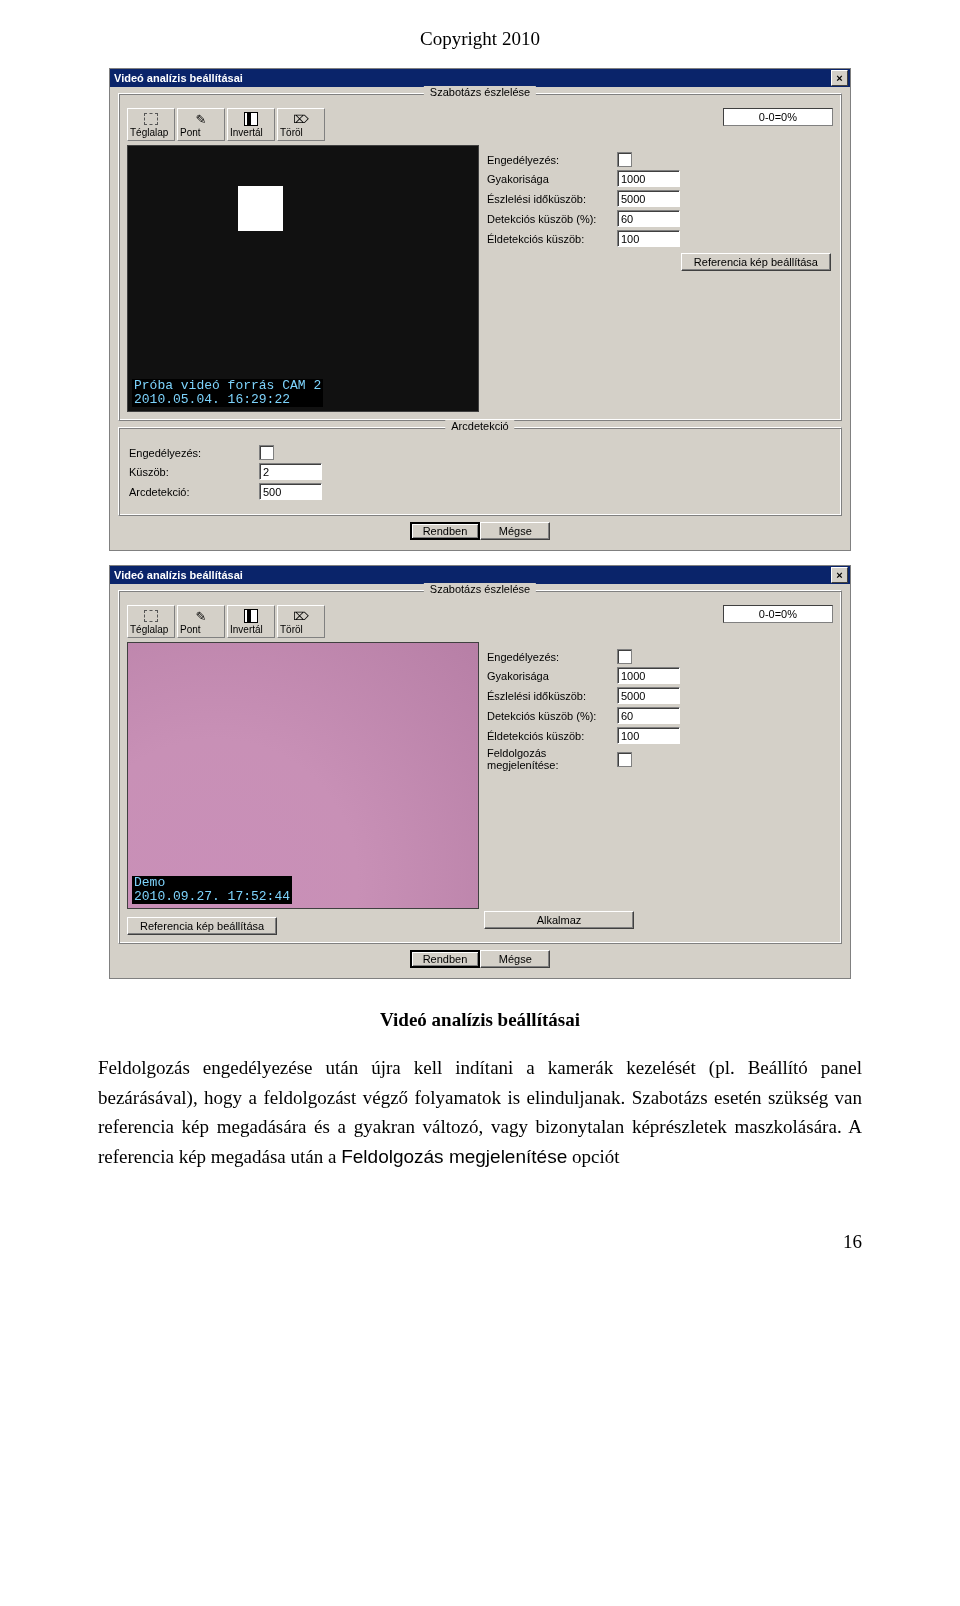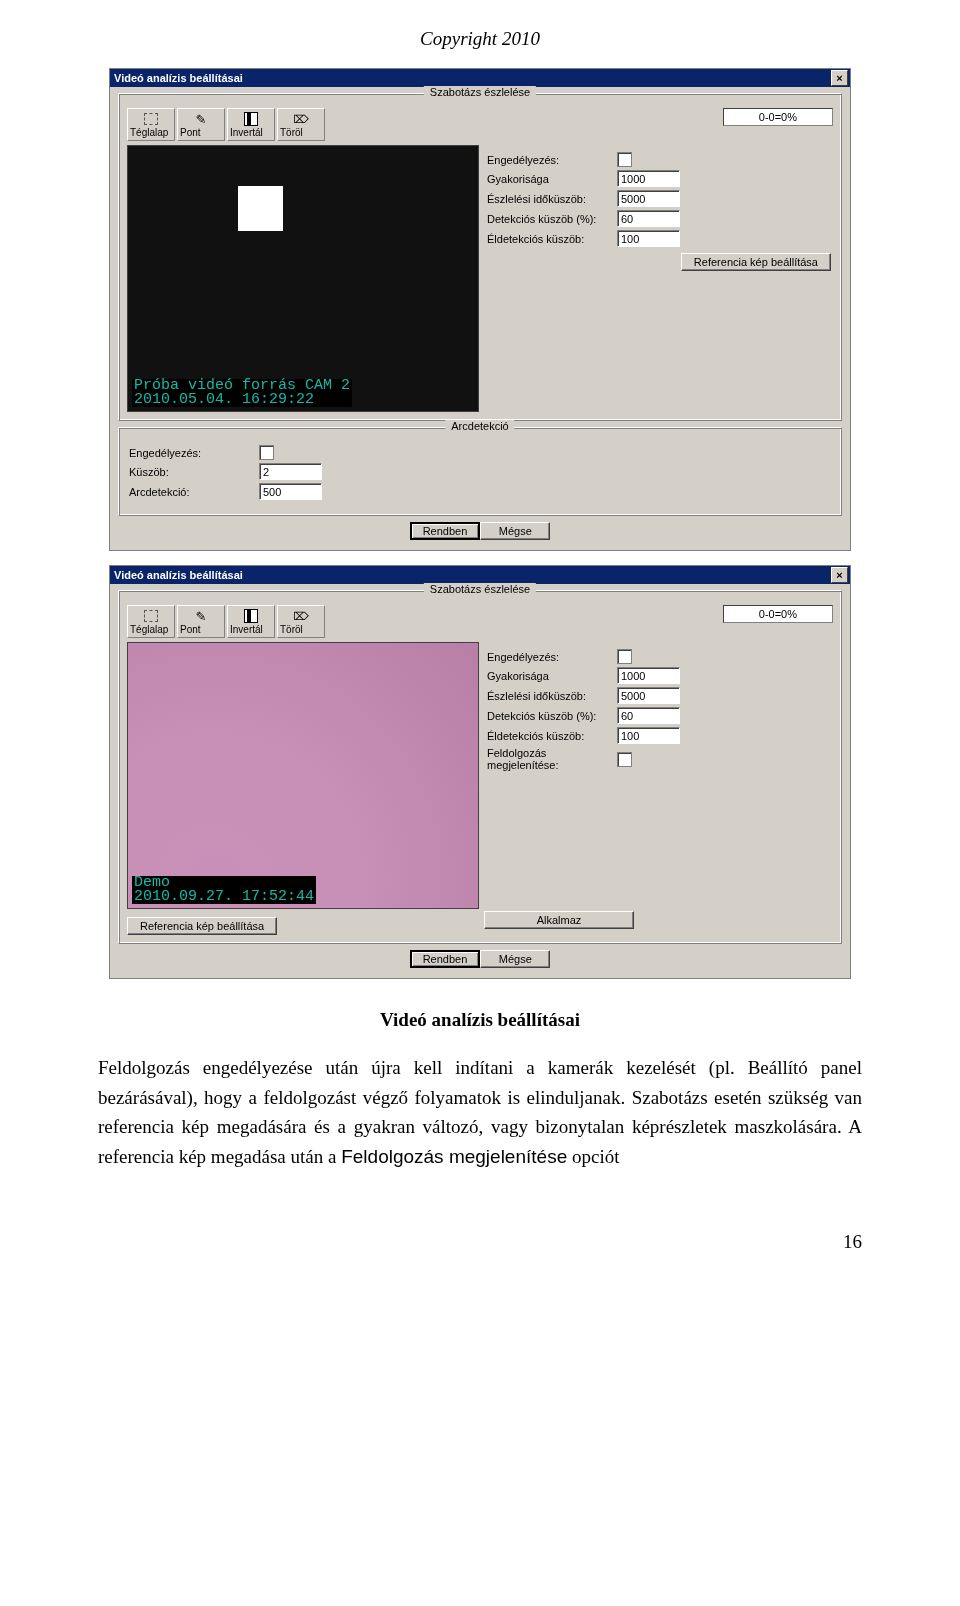--- a/index.html
+++ b/index.html
@@ -9,21 +9,20 @@
     color: #000;
     width: 960px;
   }
   .page {
     padding: 0 98px 40px 98px;
   }
   .header-copy {
     text-align: center;
     font-size: 19px;
     padding: 28px 0 18px 0;
-    font-style: italic;
   }
   .dialog {
     width: 740px;
     margin: 0 auto 14px auto;
     font-family: Tahoma, Arial, sans-serif;
     font-size: 11px;
     background: #d4d0c8;
     border: 1px solid #808080;
   }
   .titlebar {
@@ -94,23 +93,23 @@
     width: 350px; height: 265px;
     background:#1a1816;
     position:relative;
     border:1px solid #404040;
   }
   .preview.black { background:#111; }
   .preview.pink { background: radial-gradient(circle at 25% 90%, #c98fb8 0%, #c890b6 40%, #b77fa6 100%); }
   .whitebox { position:absolute; top:40px; left:110px; width:45px; height:45px; background:#fff; }
   .osd {
     position:absolute; left:4px; bottom:4px;
-    color:#14b8a6; background:#000;
+    color:#7dd3fc; background:#000;
     font-family: "Courier New", monospace;
-    font-size:15px; line-height:14px;
+    font-size:13px; line-height:14px;
     padding:0 2px;
     white-space:pre;
   }
   .form-row { display:flex; align-items:center; margin:3px 0; }
   .form-row label { width: 130px; font-size:11px; }
   .txt {
     background:#fff;
     border:1px solid #808080;
     border-right-color:#fff; border-bottom-color:#fff;
     box-shadow: inset 1px 1px 0 #404040;

